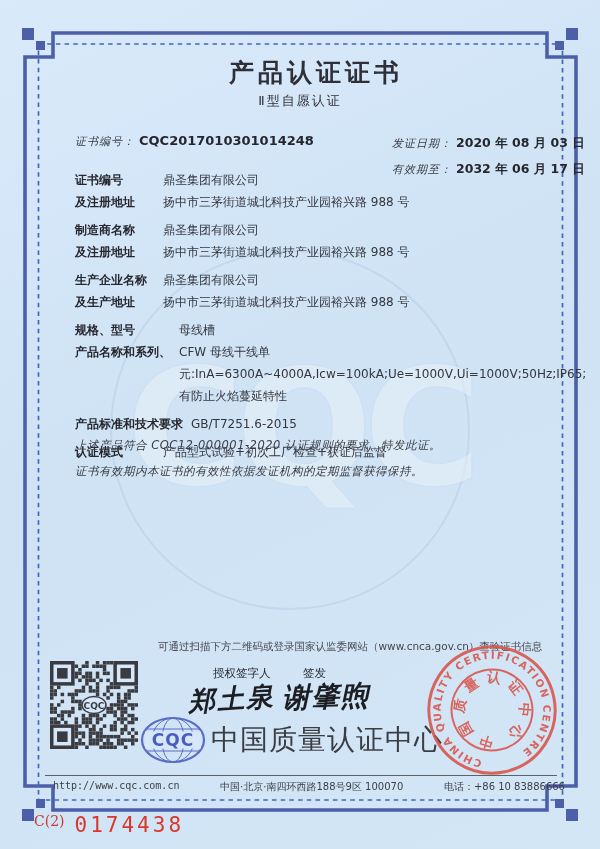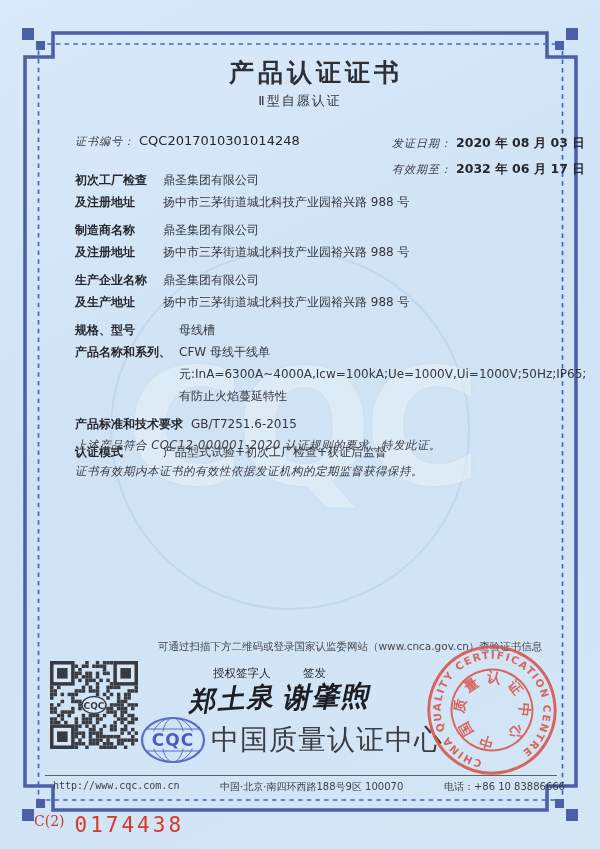--- a/index.html
+++ b/index.html
@@ -11,21 +11,21 @@
   }
   .border-svg { position:absolute; left:0; top:0; width:600px; height:849px; }
 
   .title { position:absolute; top:56px; left:0; width:100%; text-align:center;
     font-size:25px; font-weight:bold; letter-spacing:4px; color:#2e2f37;padding-left:32px; }
   .subtitle { position:absolute; top:92px; left:0; width:100%; text-align:center;
     font-size:13px; letter-spacing:2px; color:#303138; }
 
   .certno { position:absolute; top:130px; left:75px; white-space:nowrap; }
   .kai { font-style:italic; font-size:11px; color:#3a3b43; letter-spacing:1px; }
-  .certno .val { font-weight:normal; font-size:13px; color:#26272e; font-style:normal; margin-left:4px; }
+  .certno .val { font-weight:bold; font-size:13px; color:#26272e; font-style:normal; margin-left:4px; }
   .dates { position:absolute; top:130px; left:392px; line-height:24px; white-space:nowrap; }
   .dates .val { font-weight:bold; font-size:12.5px; color:#26272e; font-style:normal; margin-left:4px; }
 
   .fields { position:absolute; top:169px; left:75px; width:468px; }
   .frow { display:flex; margin-bottom:6px; }
   .flabel { min-width:88px; flex-shrink:0; font-weight:bold; font-size:12px;
     line-height:22px; color:#26272e; padding-right:8px; white-space:nowrap; }
   .fvalue { flex:1; font-size:12px; line-height:22px; color:#35363e; }
 
   .statements { position:absolute; top:432px; left:75px; width:460px;
@@ -102,21 +102,21 @@
       <span class="kai">发证日期：</span><span class="val">2020 年 08 月 03 日</span>
     </div>
     <div>
       <span class="kai">有效期至：</span><span class="val">2032 年 06 月 17 日</span>
     </div>
   </div>
 
   <div class="fields">
     <div class="frow">
       <div class="flabel">
-        <div>初次工厂检查</div>
+        <div>证书编号</div>
         <div>及注册地址</div>
       </div>
       <div class="fvalue">
         <div>鼎圣集团有限公司</div>
         <div>扬中市三茅街道城北科技产业园裕兴路 988 号</div>
       </div>
     </div>
     <div class="frow">
       <div class="flabel">
         <div>制造商名称</div>

